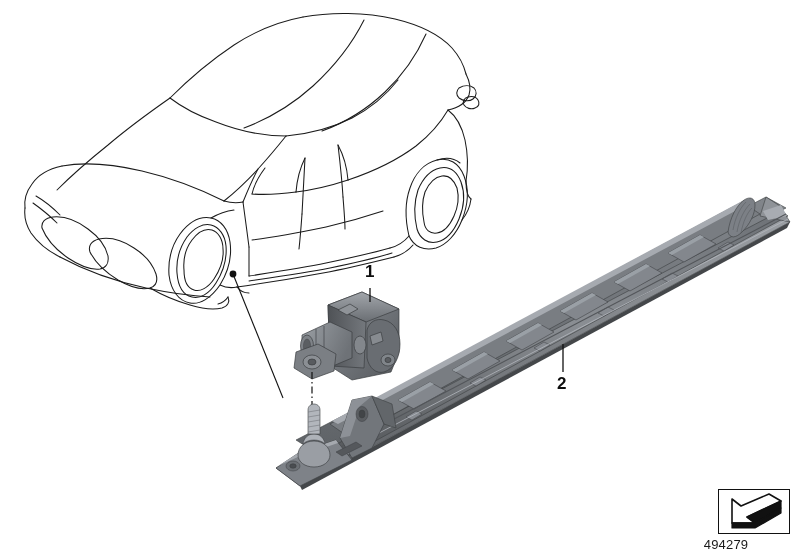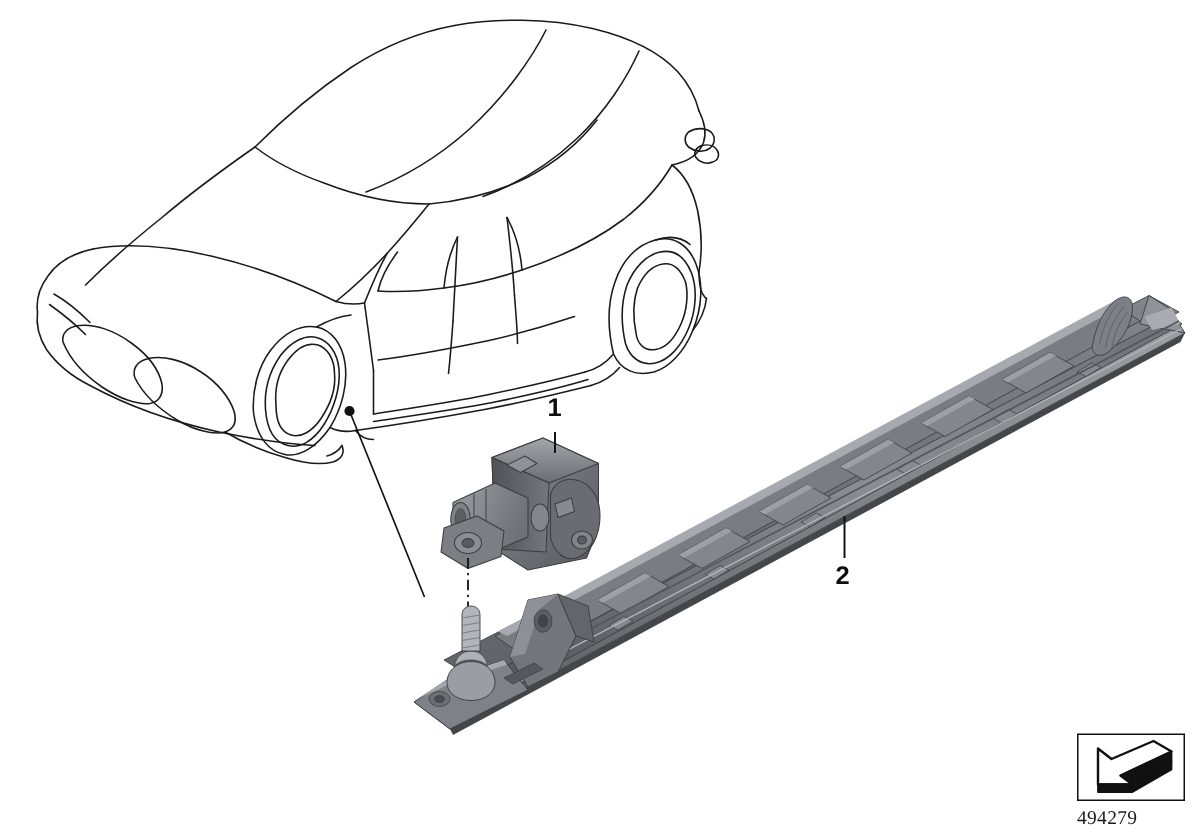--- a/index.html
+++ b/index.html
@@ -42,25 +42,25 @@
     top: 489px;
     width: 72px;
     height: 45px;
     border: 1.4px solid #111111;
     background: #ffffff;
     box-sizing: border-box;
   }
   #legend-box svg { display: block; }
   #part-number {
     position: absolute;
-    left: 718px;
+    left: 690px;
     top: 537px;
     width: 72px;
-    text-align: left;
-    font-family: Liberation Serif, serif;
+    text-align: center;
+    font-family: Liberation Sans, sans-serif;
     font-size: 13px;
     color: #1a1a1a;
     letter-spacing: 0.2px;
   }
 </style>
 </head>
 <body>
 
 <div id="page">
 

